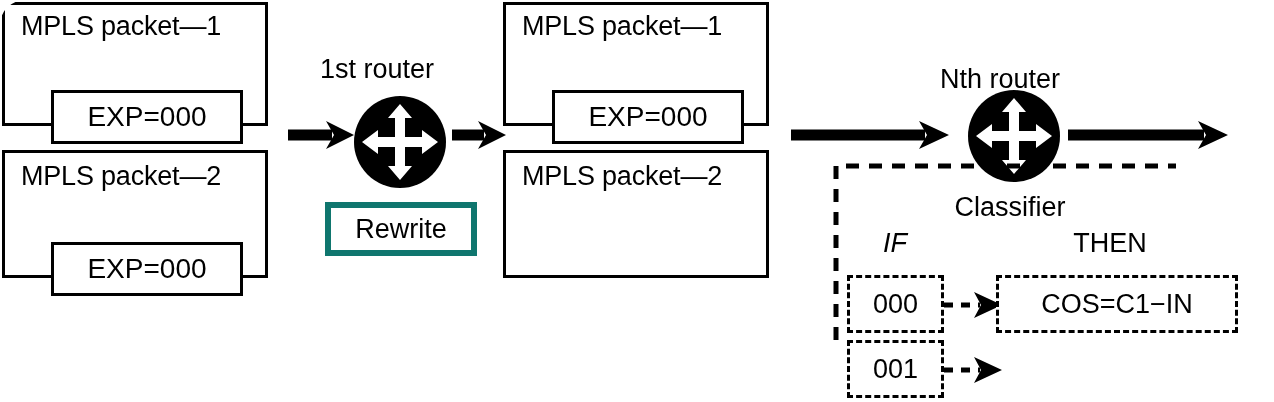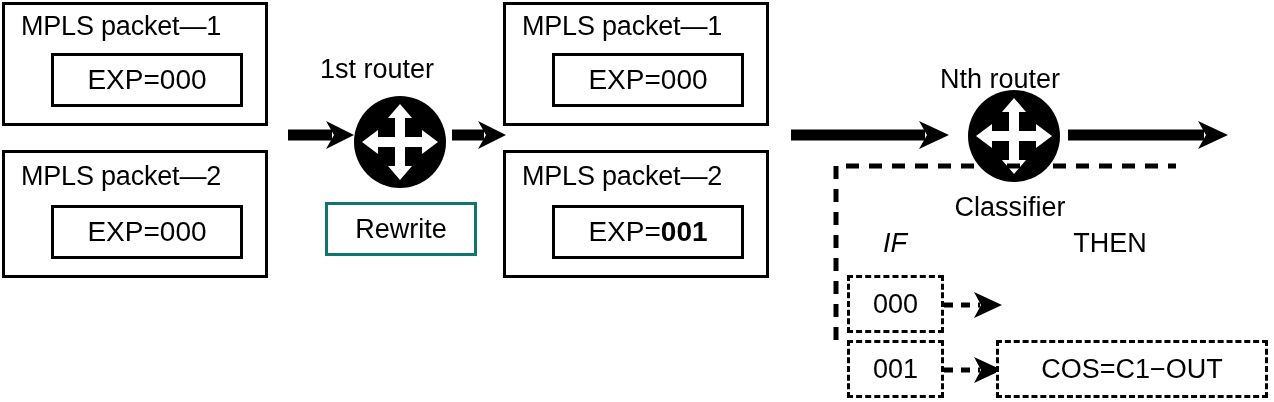--- a/index.html
+++ b/index.html
@@ -7,50 +7,52 @@
     padding: 0;
     background: #ffffff;
   }
   #canvas {
     position: relative;
     width: 1274px;
     height: 402px;
     background: #ffffff;
     font-family: "Liberation Sans", sans-serif;
     overflow: hidden;
+    border-radius: 25px;
   }
   .abs { position: absolute; box-sizing: border-box; }
 
   
   .pkt-box {
     border: 3px solid #000000;
     background: #ffffff;
   }
   .pkt-title {
     font-size: 27px;
     color: #000000;
     white-space: nowrap;
     letter-spacing: -0.2px;
   }
   .exp-box {
     border: 3px solid #000000;
     background: #ffffff;
     display: flex;
     align-items: center;
     justify-content: center;
+    margin-top: 37px;
   }
   .exp-text {
     font-size: 28px;
     color: #000000;
     white-space: nowrap;
   }
   .exp-text .bold { font-weight: bold; }
 
   .plain-box {
-    border: 3px solid #0f766e;
+    border: 6px solid #0f766e;
     background: #ffffff;
     display: flex;
     align-items: center;
     justify-content: center;
   }
   .plain-box span { font-size: 27px; color: #000; white-space: nowrap; }
 
   .router-label {
     font-size: 27px;
     color: #000000;
@@ -131,23 +133,20 @@
 
   <div class="abs pkt-box" style="left:503px; top:2px; width:266px; height:124px;">
     <div class="abs pkt-title" style="left:16px; top:6px;">MPLS packet—1</div>
     <div class="abs exp-box" style="left:46px; top:48px; width:192px; height:54px;">
       <span class="exp-text"><span>EXP=</span><span>000</span></span>
     </div>
   </div>
 
   <div class="abs pkt-box" style="left:503px; top:150px; width:266px; height:128px;">
     <div class="abs pkt-title" style="left:16px; top:8px;">MPLS packet—2</div>
-    <div class="abs exp-box" style="left:46px; top:52px; width:192px; height:54px;">
-      <span class="exp-text"><span>EXP=</span><span class="bold">001</span></span>
-    </div>
   </div>
 
   <div class="abs" style="left:791px; top:118px;">
     <svg width="160" height="44" viewBox="0 0 160 44">
       <path d="M0,17 L134,17" stroke="#000" stroke-width="11" fill="none"></path>
       <path d="M128,3 L158,17 L128,31 L136,17 Z" fill="#000"></path>
     </svg>
   </div>
 
   <div class="abs router-label" style="left:940px; top:48px; width:160px;margin-top:16px;">Nth router</div>
@@ -182,27 +181,27 @@
 
   <div class="abs dash-box" style="left:847px; top:275px; width:97px; height:58px;">
     <span>000</span>
   </div>
   <div class="abs" style="left:944px; top:288px;">
     <svg width="62" height="34" viewBox="0 0 62 34">
       <path d="M0,17 L36,17" stroke="#000" stroke-width="5" fill="none" stroke-dasharray="9,8"></path>
       <path d="M30,4 L58,17 L30,30 L37,17 Z" fill="#000"></path>
     </svg>
   </div>
+  <div class="abs dash-box" style="left:996px; top:275px; width:242px; height:58px;">
+    <span>COS=C1−IN</span>
+  </div>
 
   <div class="abs dash-box" style="left:847px; top:340px; width:97px; height:58px;">
     <span>001</span>
   </div>
   <div class="abs" style="left:944px; top:353px;">
     <svg width="62" height="34" viewBox="0 0 62 34">
       <path d="M0,17 L36,17" stroke="#000" stroke-width="5" fill="none" stroke-dasharray="9,8"></path>
       <path d="M30,4 L58,17 L30,30 L37,17 Z" fill="#000"></path>
     </svg>
   </div>
-  <div class="abs dash-box" style="left:996px; top:340px; width:272px; height:58px;">
-    <span>COS=C1−OUT</span>
-  </div>
 
 </div>
 
 </body></html>

